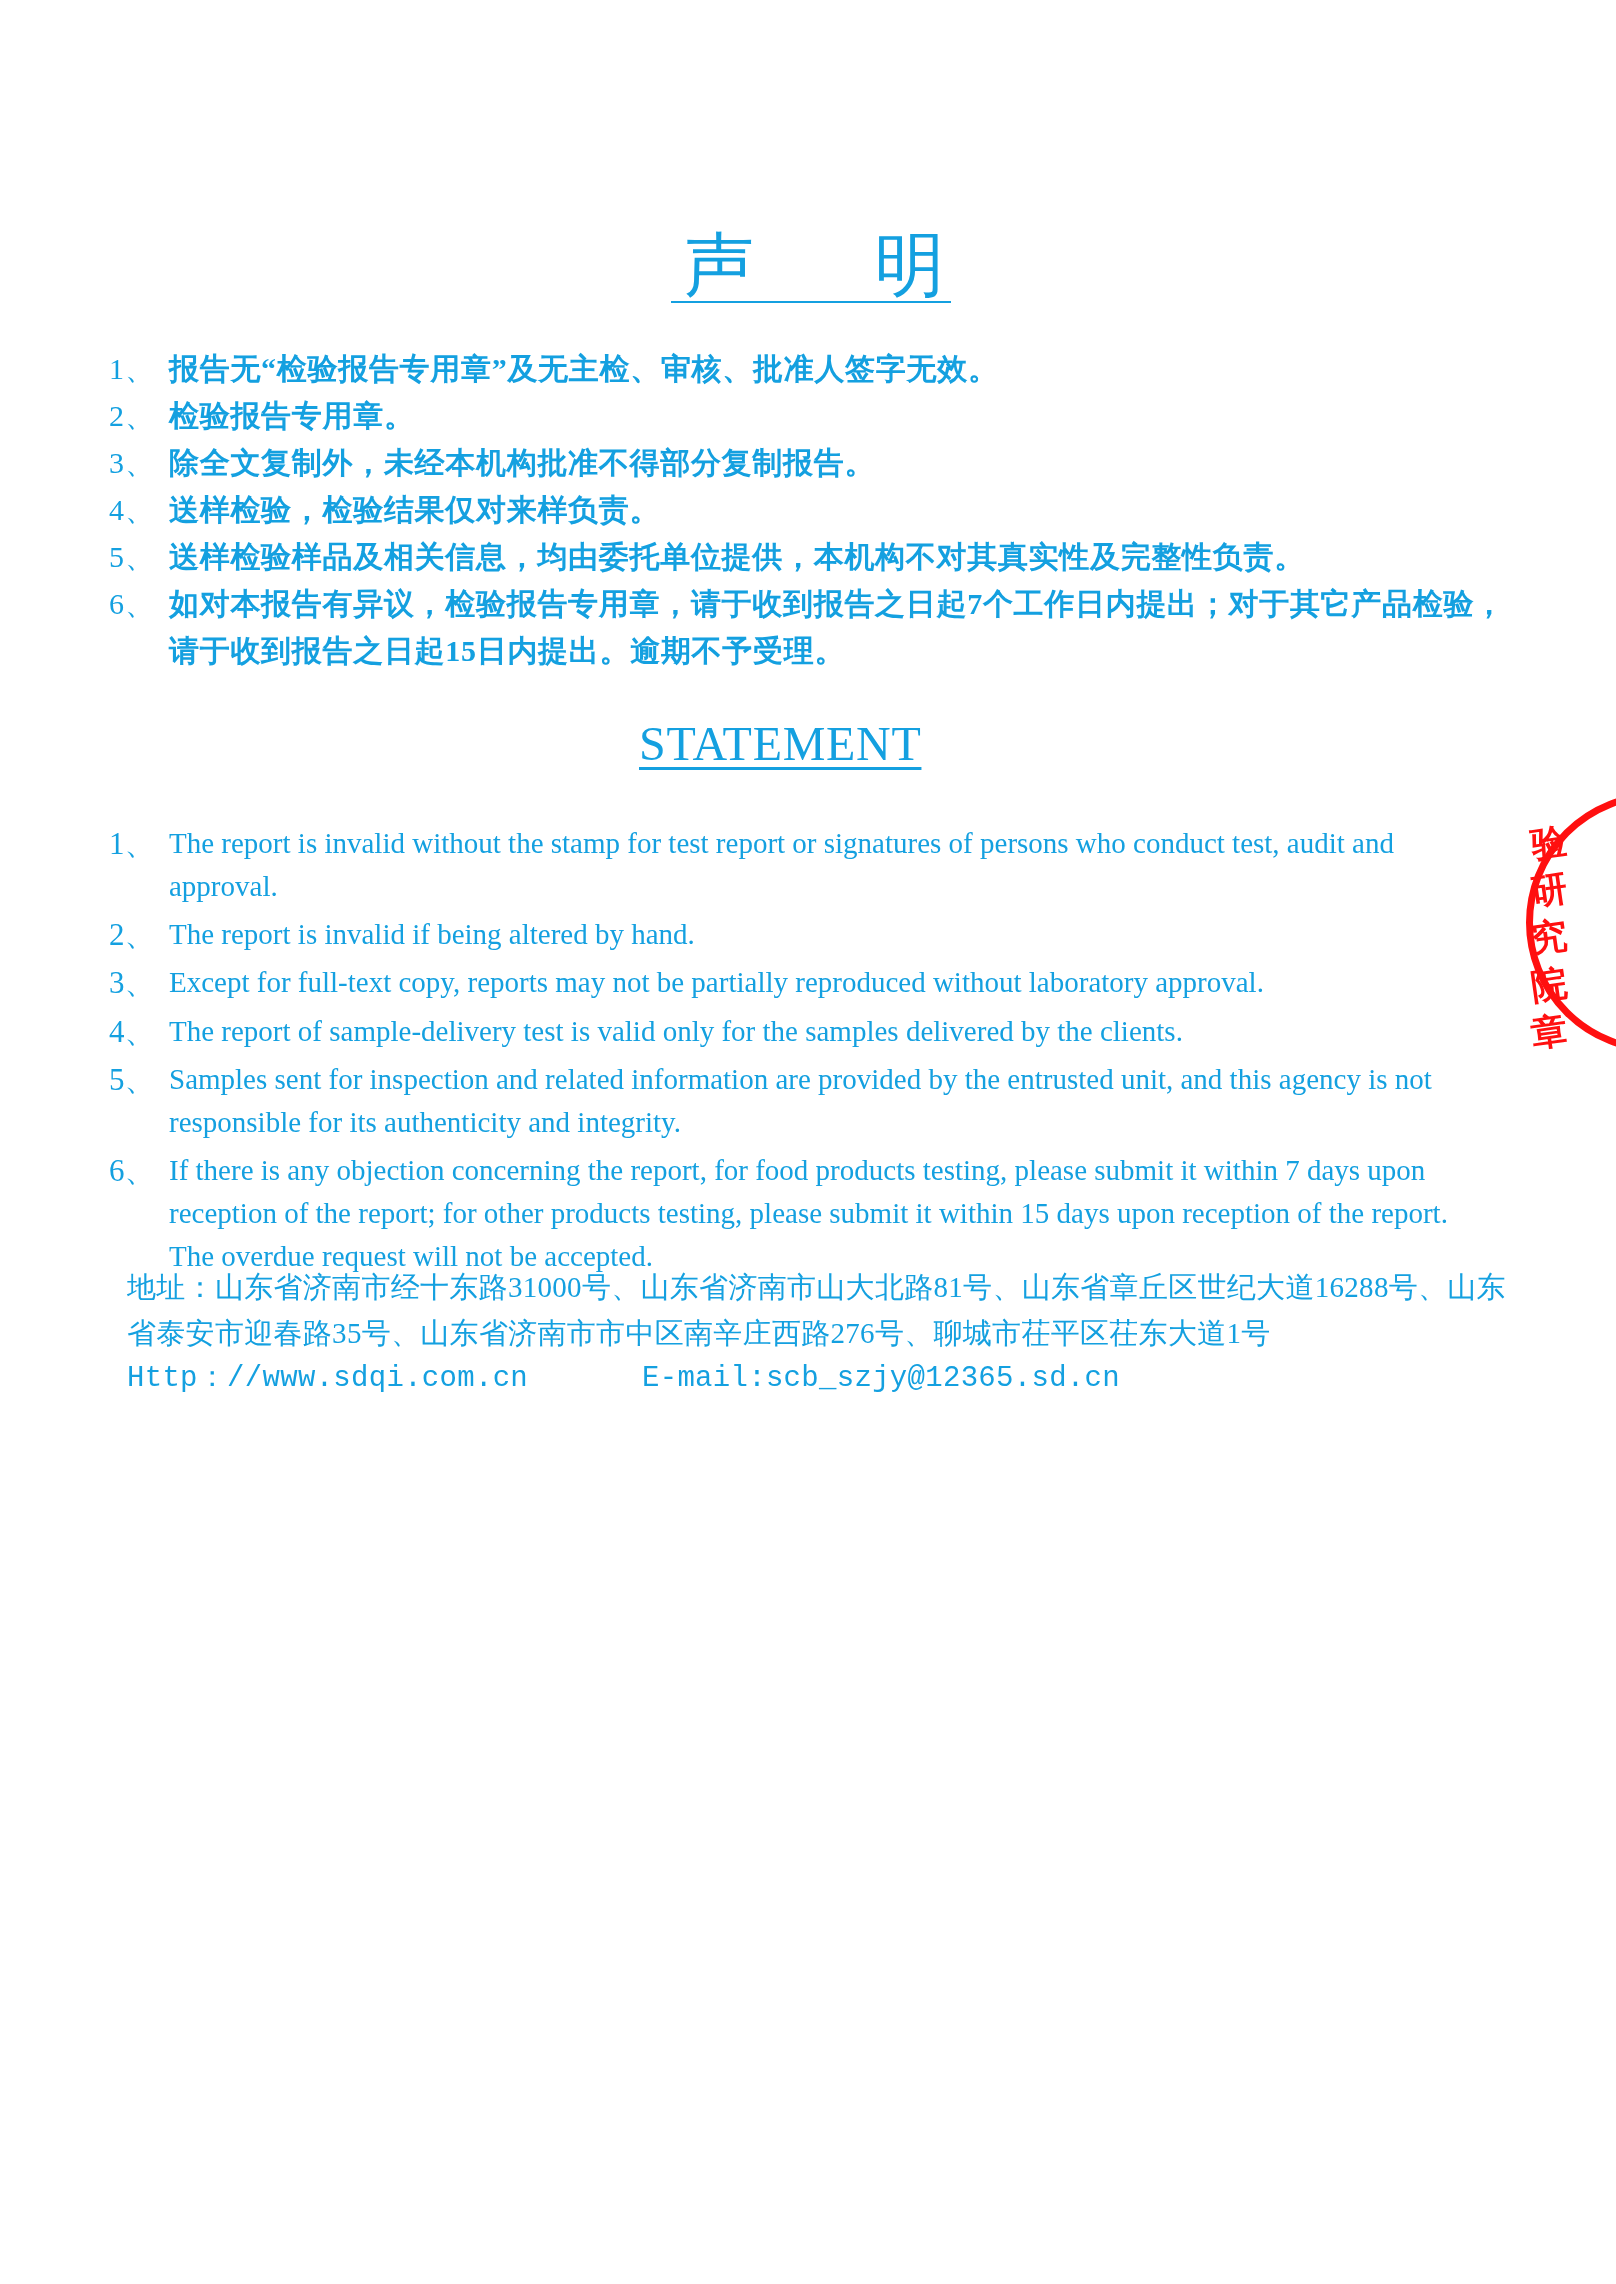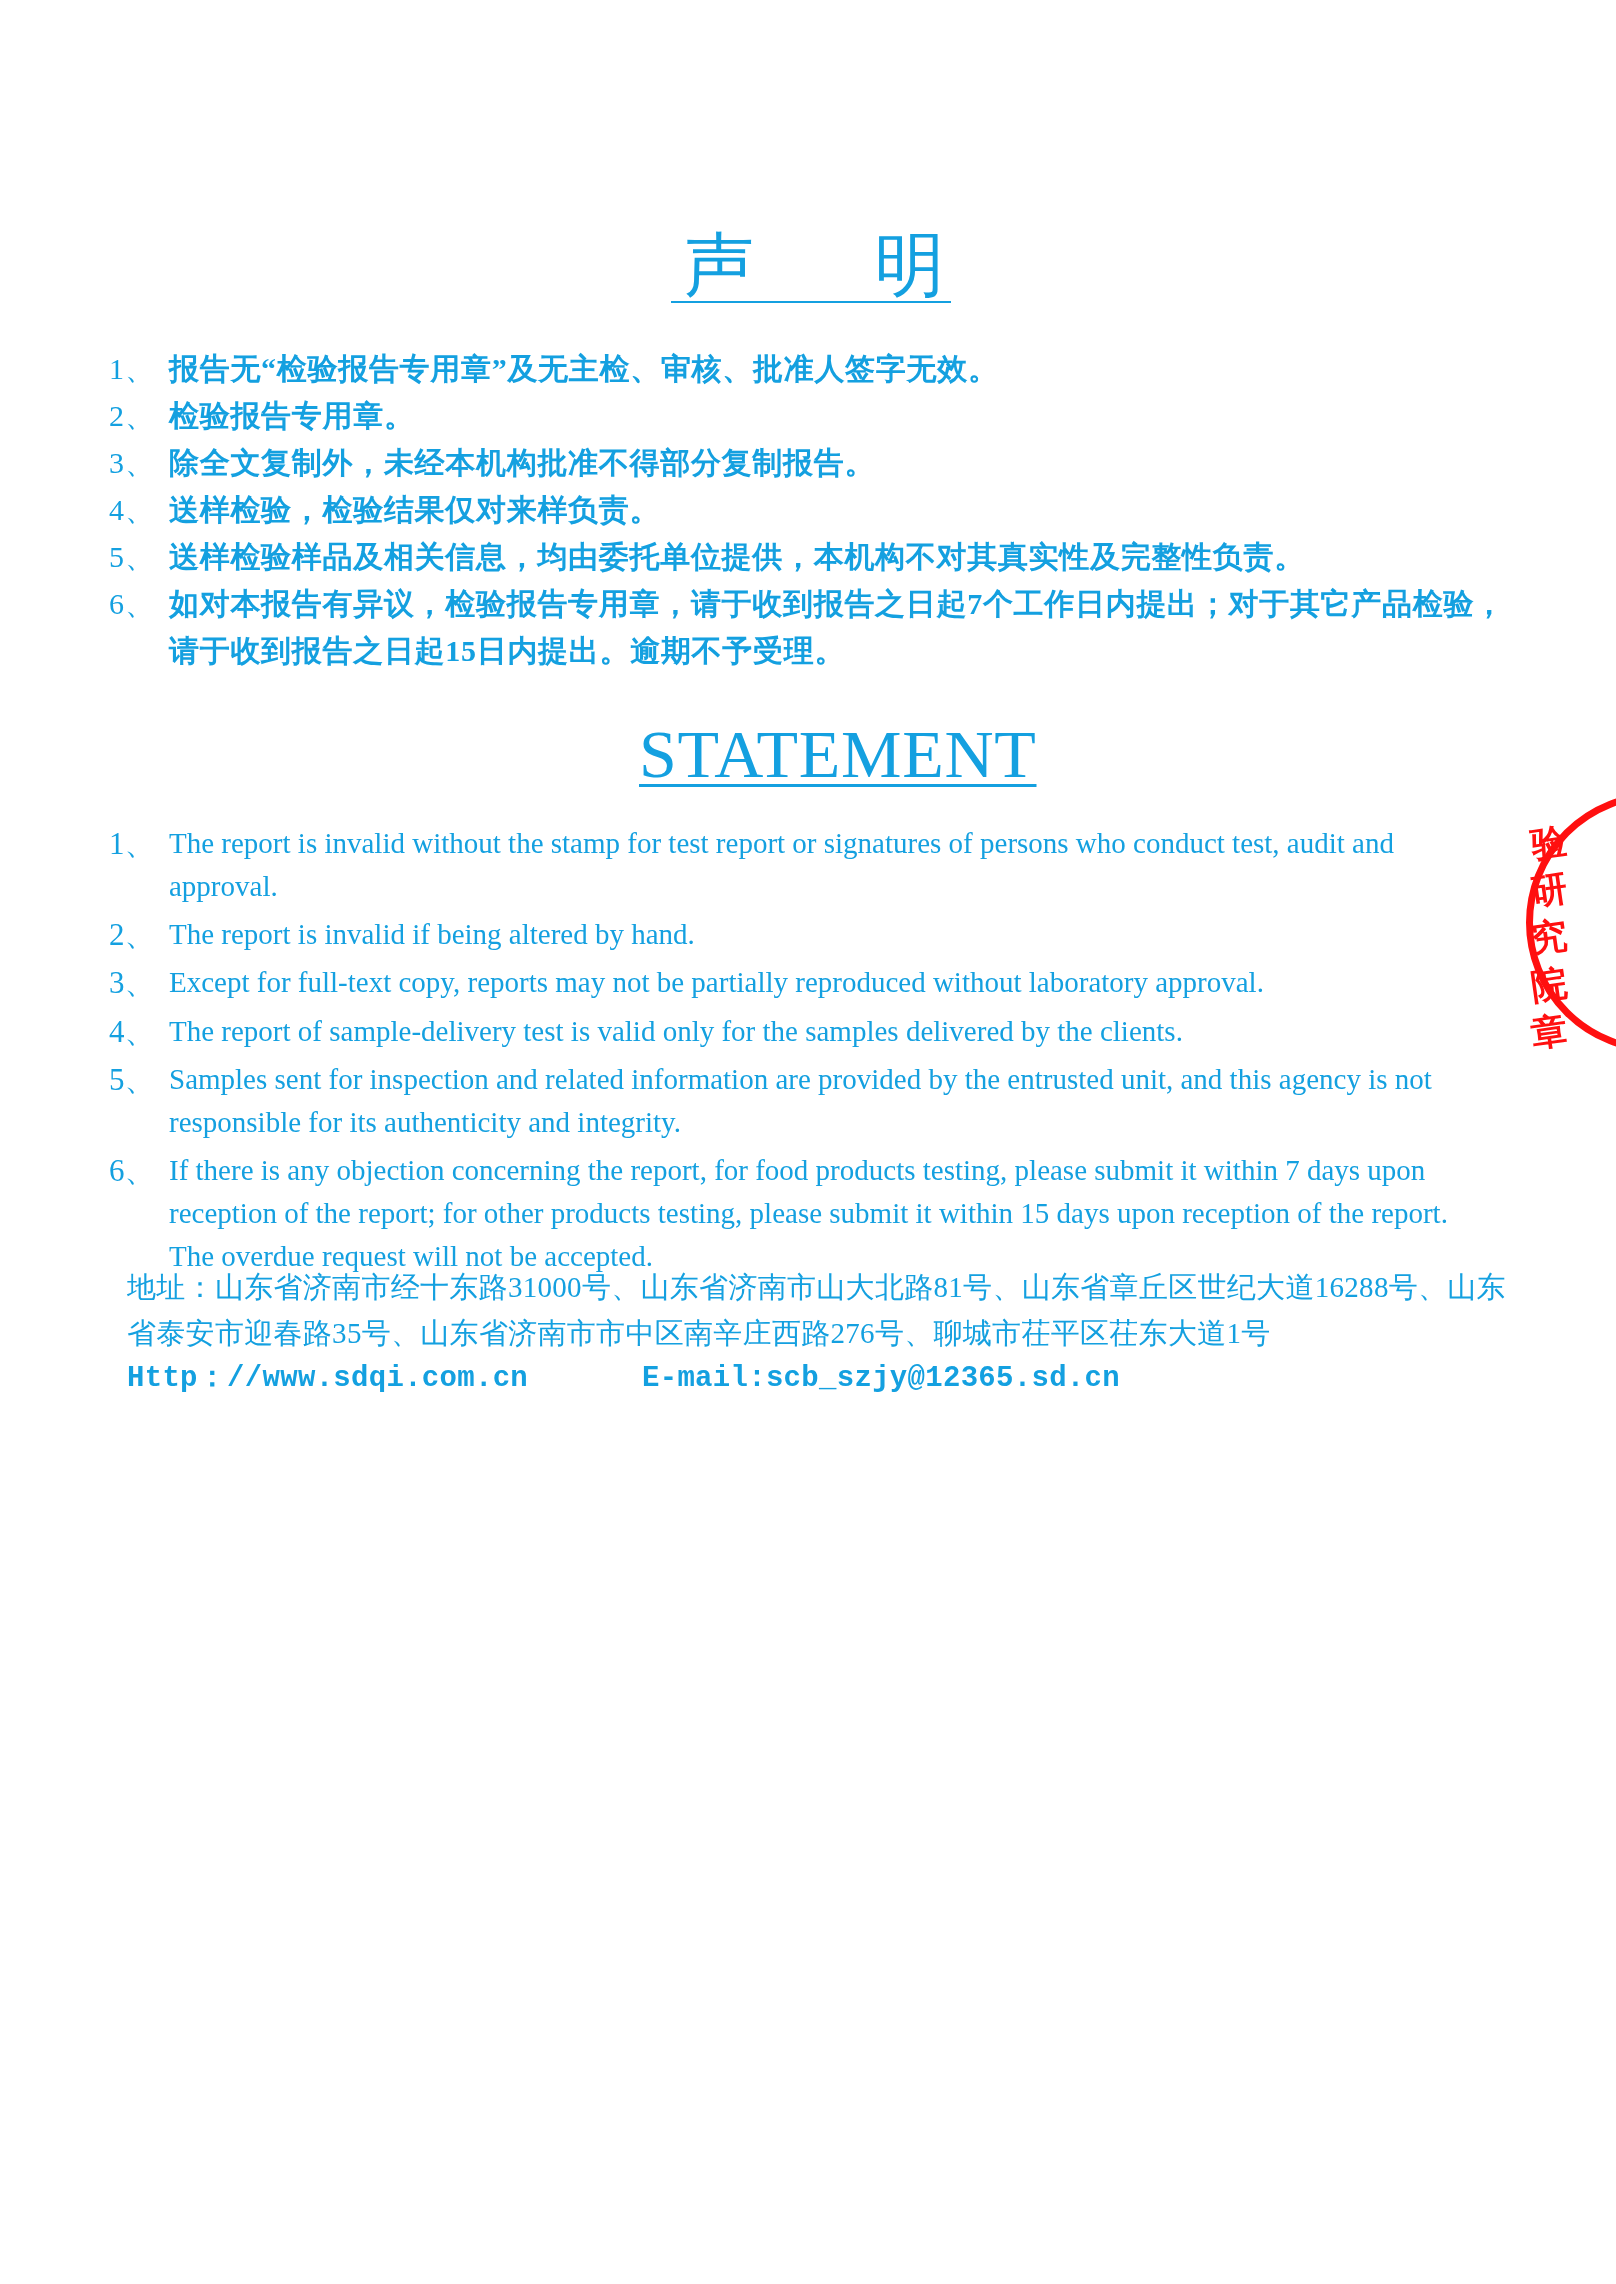--- a/index.html
+++ b/index.html
@@ -58,21 +58,21 @@
       flex: 0 0 60px;
       white-space: nowrap;
     }
     .cn-item .txt { flex: 1; font-weight: bold; }
 
     
     .en-title {
       position: absolute;
       left: 639px;
       top: 720px;
-      font-size: 68px;
+      font-size: 48px;
       line-height: 1;
       text-decoration: underline;
       text-decoration-thickness: 2.6px;
       text-underline-offset: 6.5px;
       letter-spacing: 0.7px;
     }
 
     
     .en-list {
       position: absolute;
@@ -105,21 +105,20 @@
       line-height: 46px;
       letter-spacing: 0.3px;
     }
     .contact .line { white-space: normal; }
     .contact .mono {
       font-family: "Liberation Mono", "DejaVu Sans Mono", monospace;
       font-size: 29px;
     }
     .web-line {
       display: flex;
-      font-weight: bold;
     }
     .web-line .http { width: 515px; }
 
     
     .stamp {
       position: absolute;
       left: 1526px;
       top: 792px;
       width: 261px;
       height: 261px;

